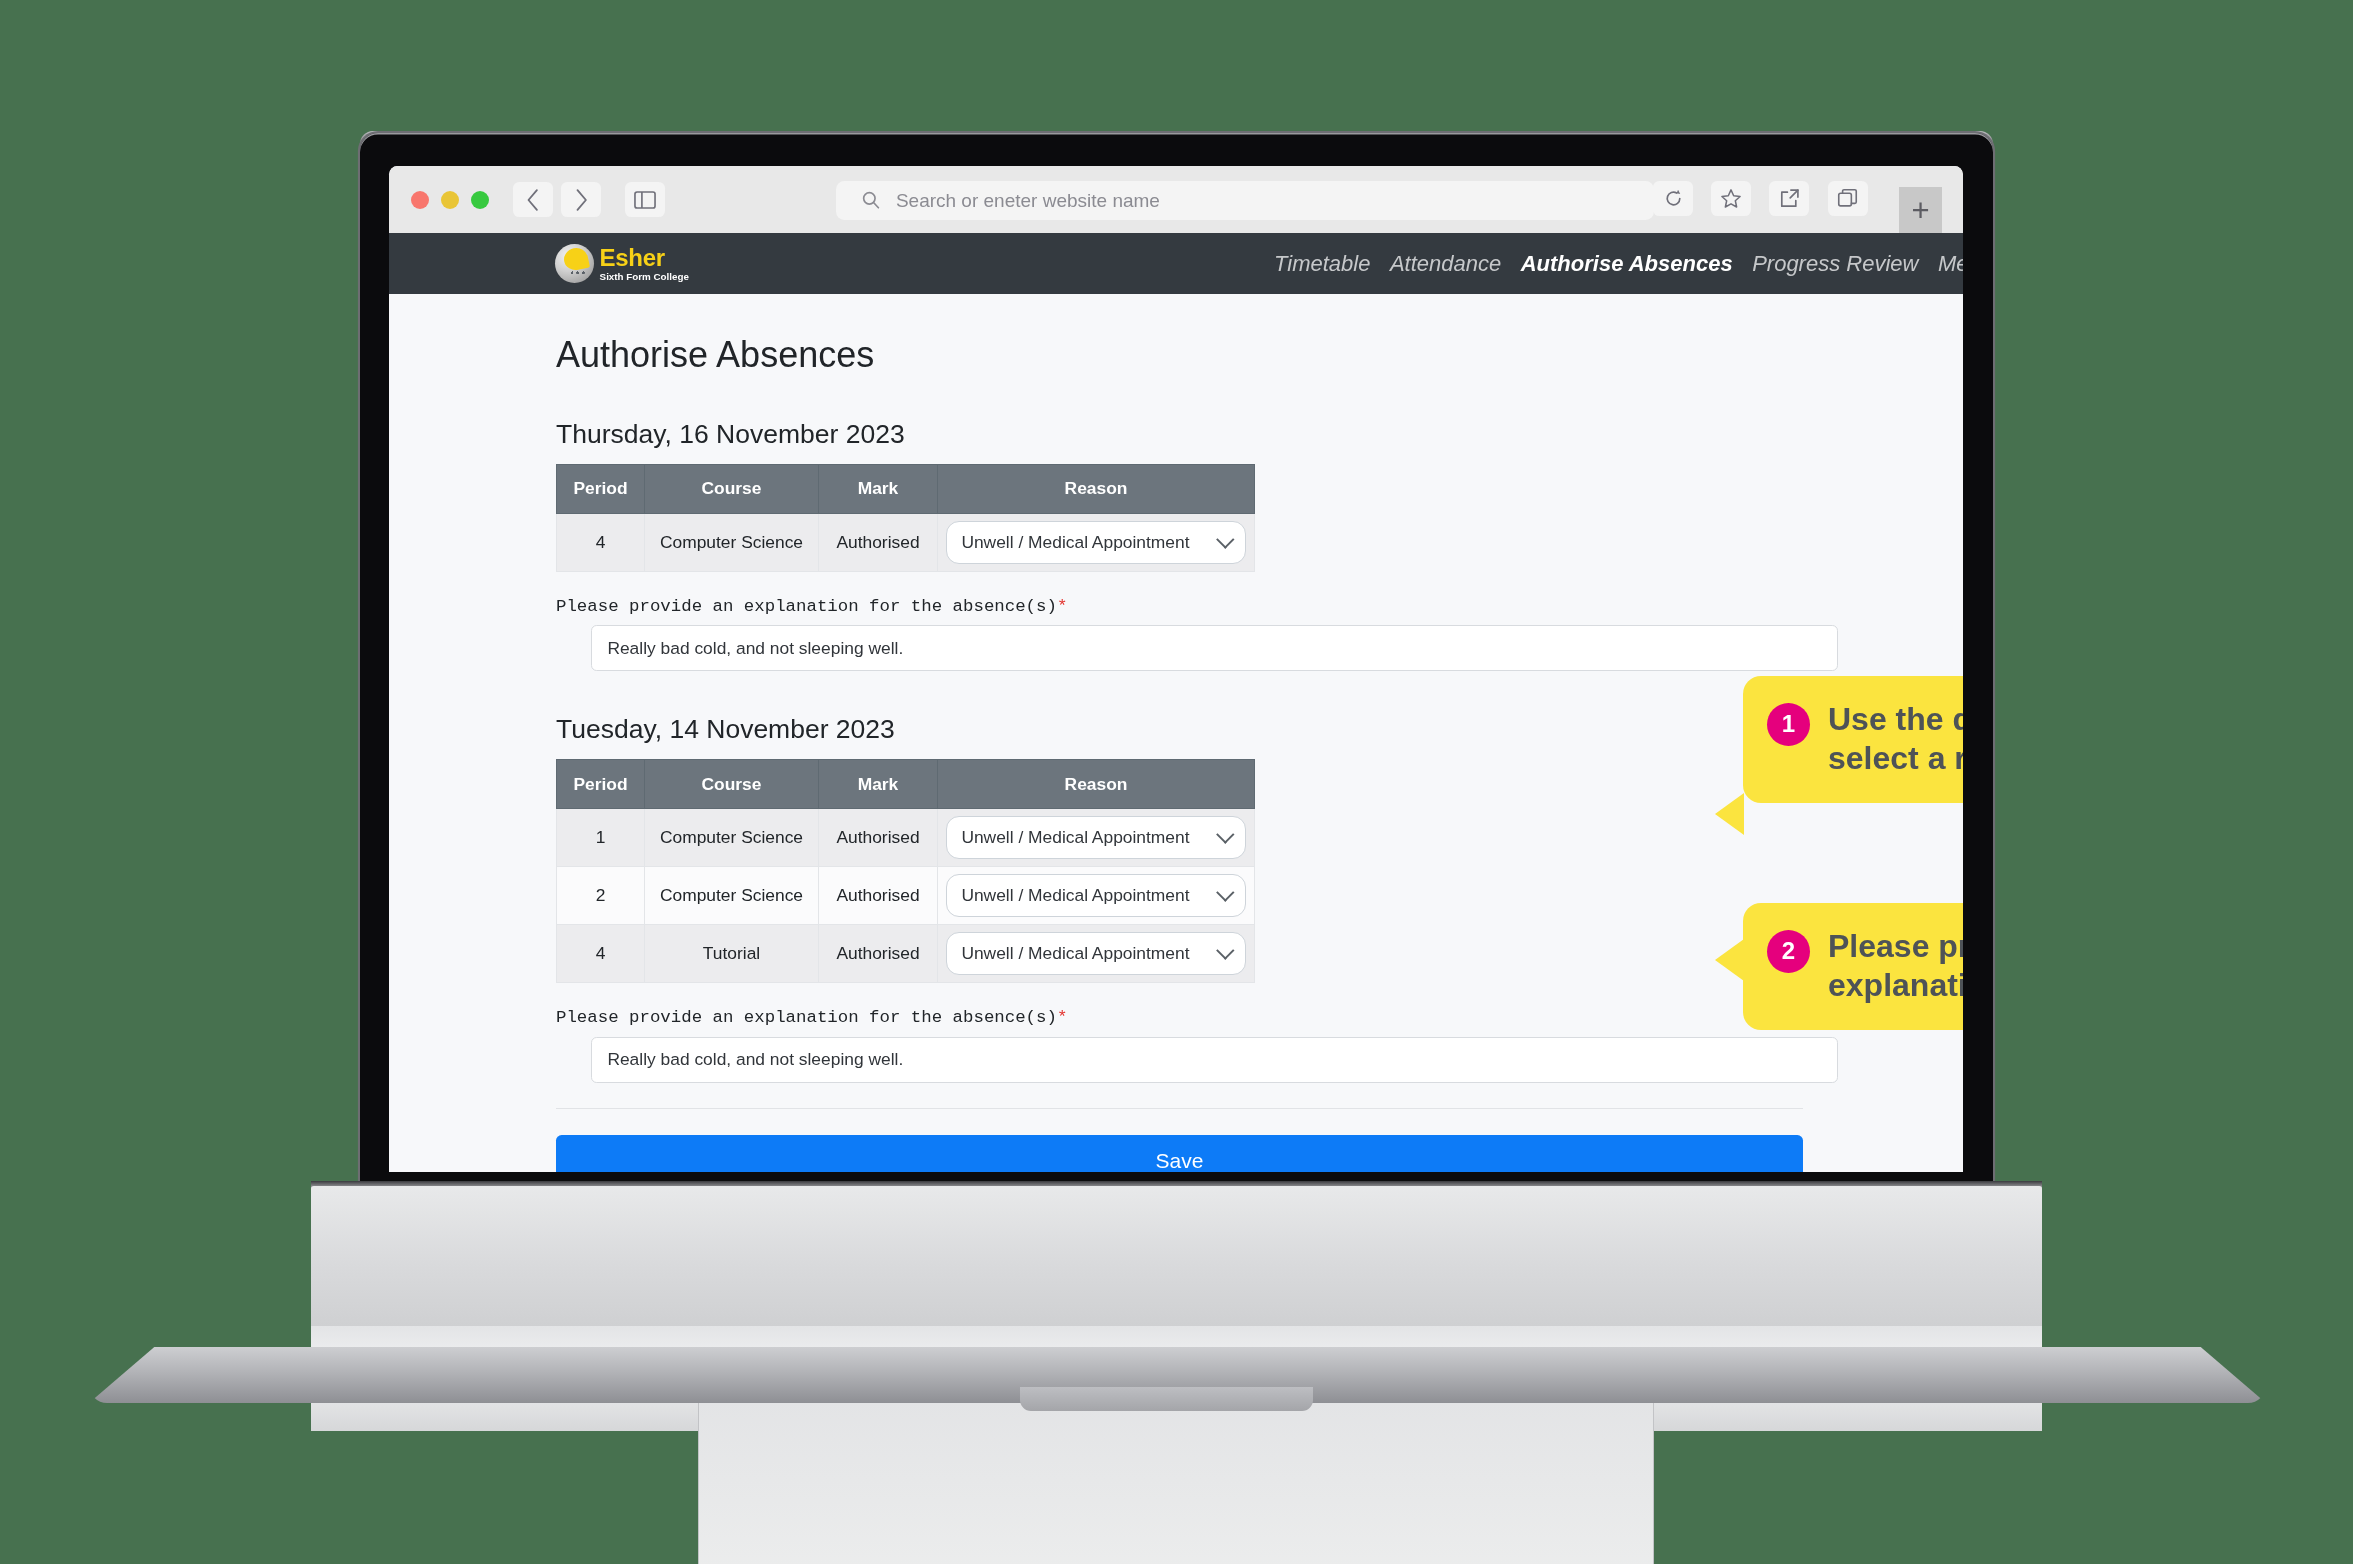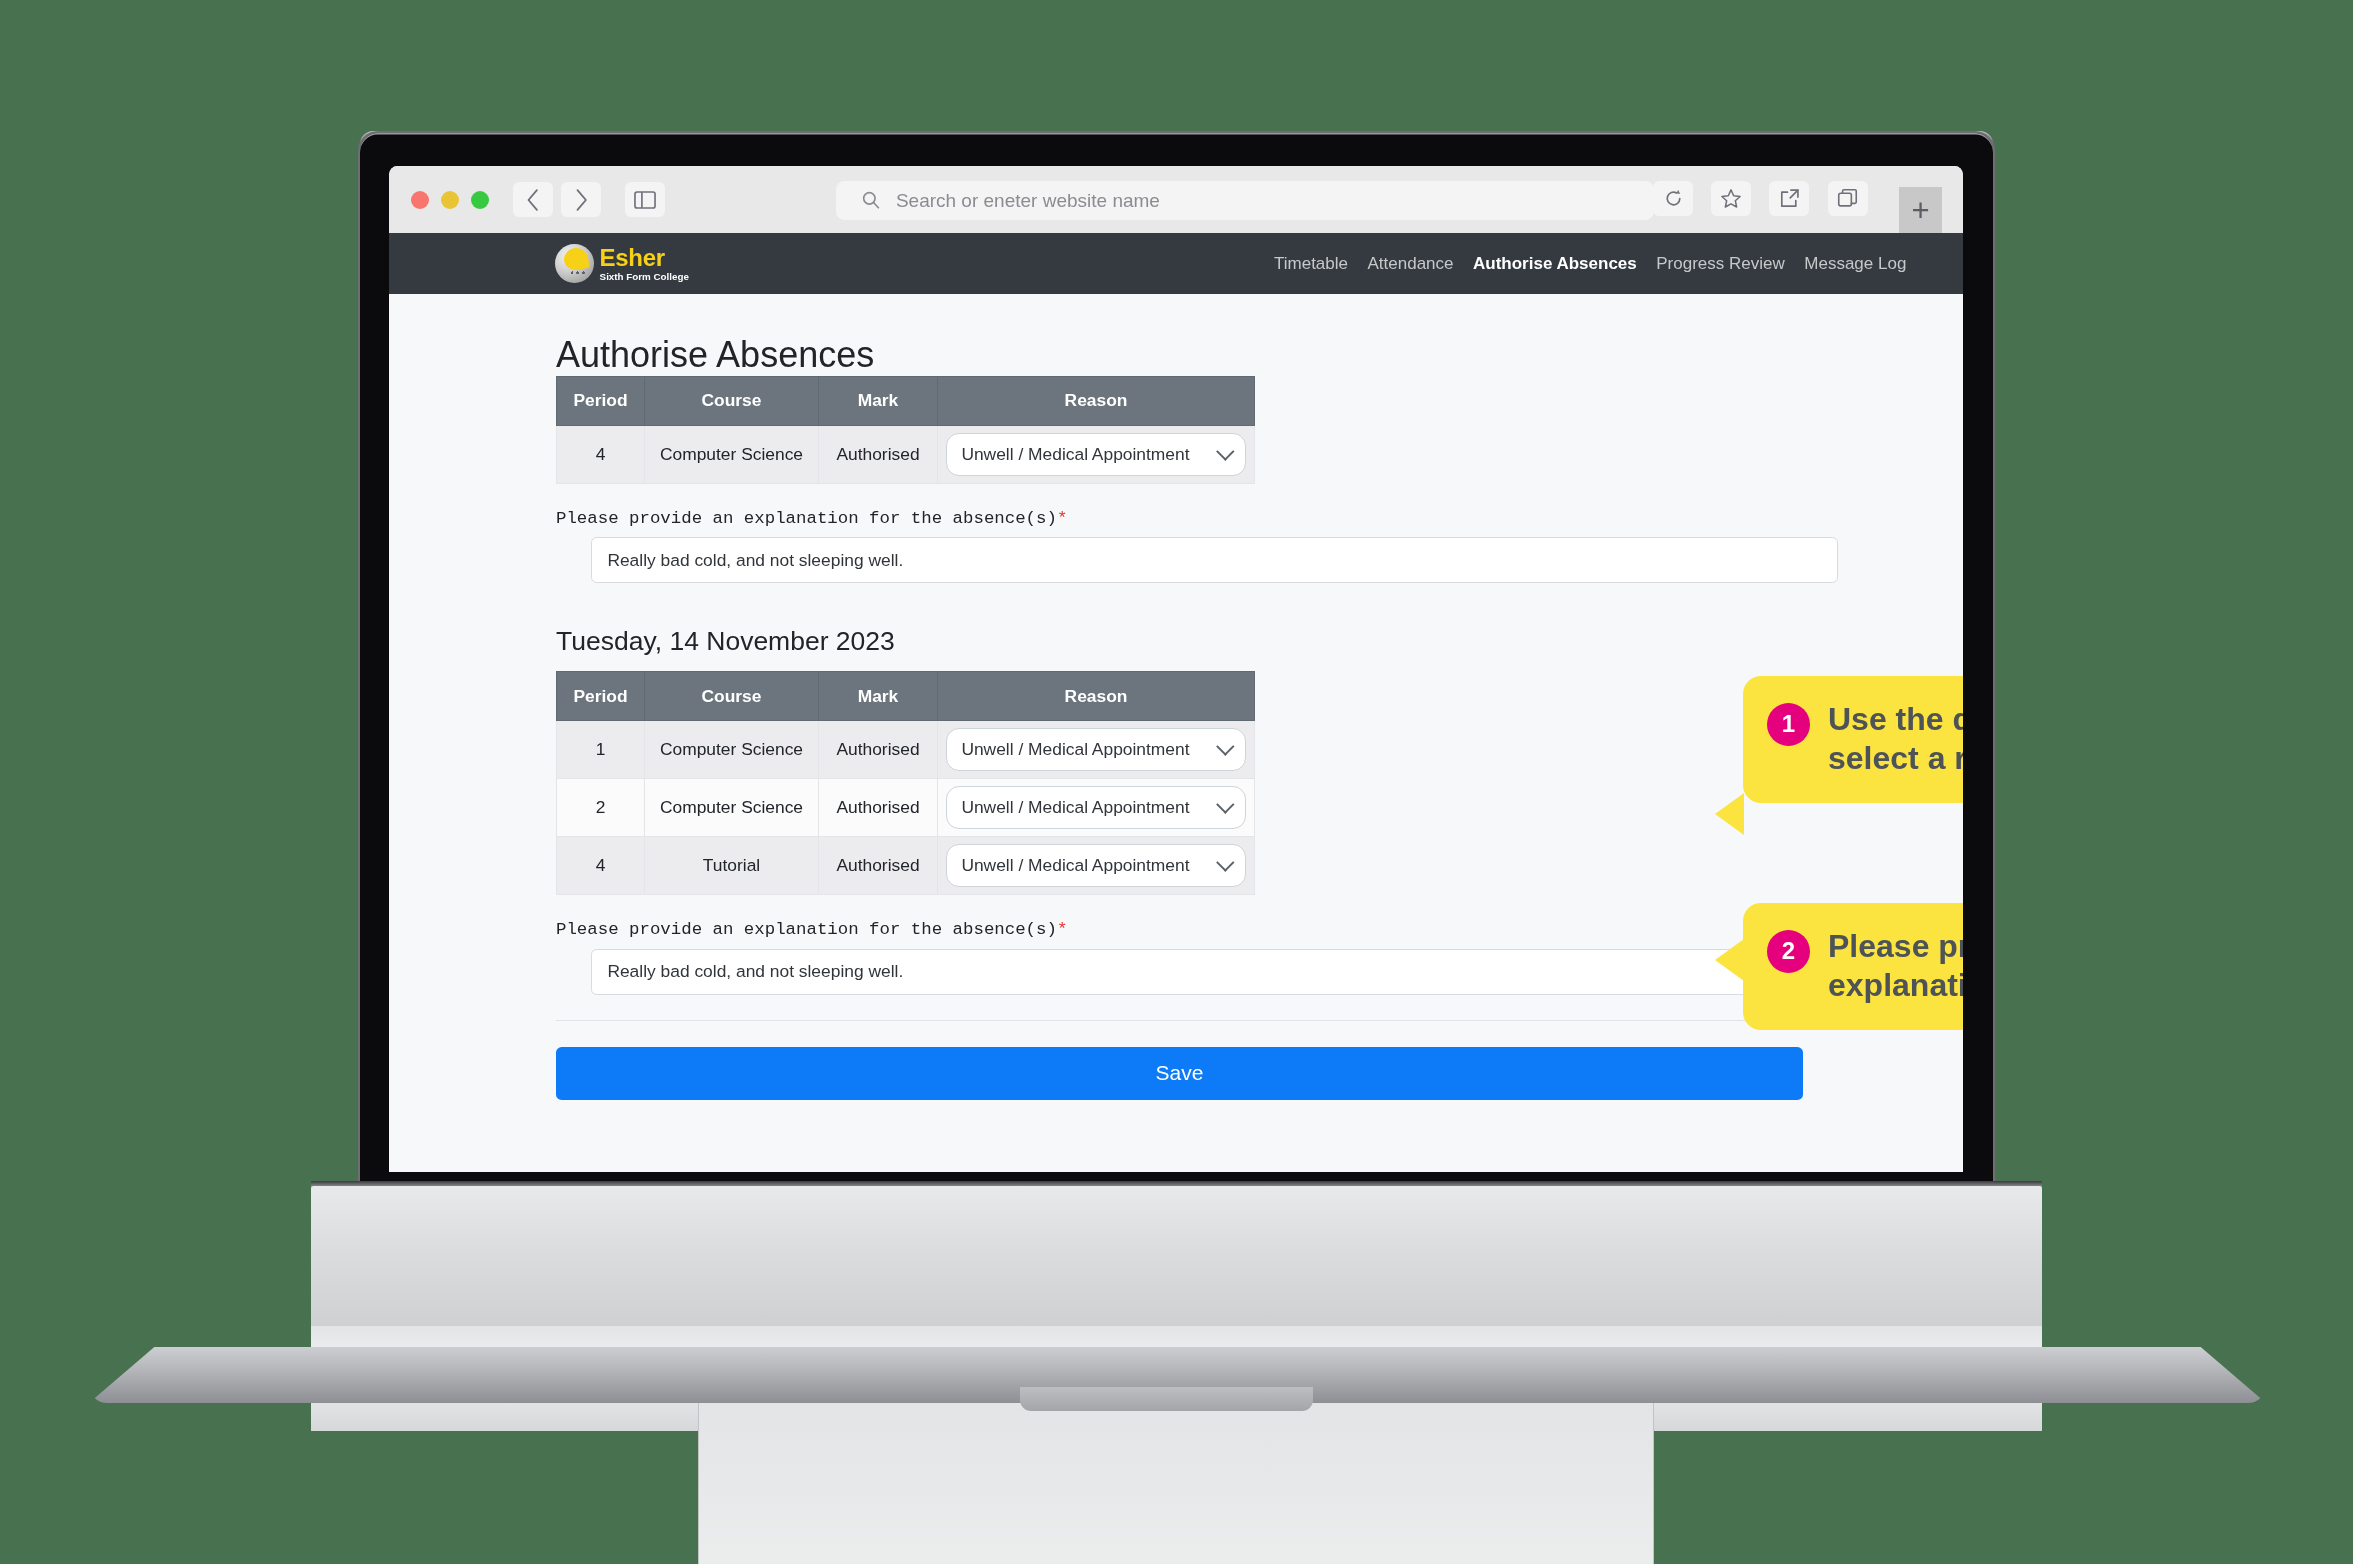--- a/index.html
+++ b/index.html
@@ -178,21 +178,21 @@
       radial-gradient(circle 1.4px at 13.3px 2.8px, #5b6168 99%, transparent 100%);
   }
   .brand-text { display: flex; flex-direction: column; line-height: 1; }
   .brand-name { color: #f7d117; font-size: 24px; font-weight: bold; letter-spacing: -0.3px; }
   .brand-sub { color: #ffffff; font-size: 9.8px; font-weight: bold; margin-top: 2.1px; }
 
   .navlinks {
     position: absolute; left: 885px;
     display: flex; align-items: center; gap: 19.5px;
   }
-  .navlink { color: #c6c8ca; font-size: 17px; white-space: nowrap; }
+  .navlink { color: #c6c8ca; font-size: 22px; white-space: nowrap; font-style: italic; }
   .navlink.active { color: #ffffff; font-weight: bold; }
 
   
   .page {
     position: relative;
     height: 878px;
     background: #f7f8fa;
     padding: 0;
   }
   .content { position: absolute; left: 167px; top: 0; width: 1256px; }
@@ -444,20 +444,21 @@
           <span class="navlink">Message Log</span>
 
         </div>
       </div>
 
       <div class="page">
         <div class="content">
 
           <h1 class="page-title">Authorise Absences</h1>
 
+          <h2 class="date-head">Thursday, 16 November 2023</h2>
           <table class="abs">
             <thead>
               <tr>
                 <th class="c-period">Period</th>
                 <th class="c-course">Course</th>
                 <th class="c-mark">Mark</th>
                 <th class="c-reason">Reason</th>
               </tr>
             </thead>
             <tbody>

